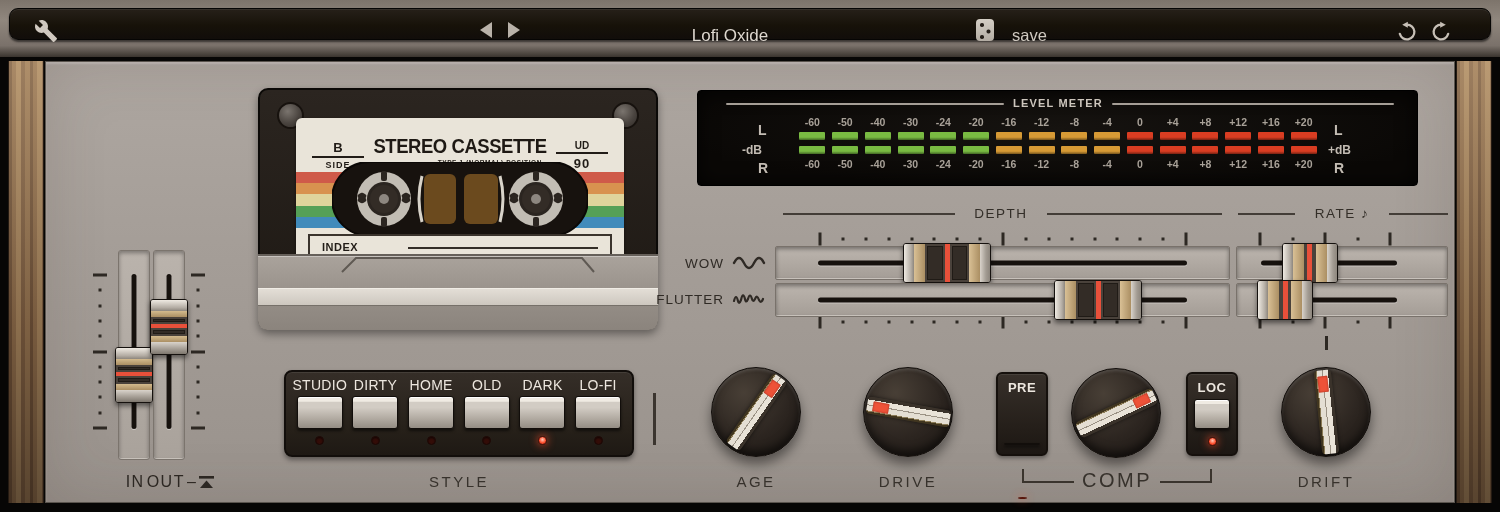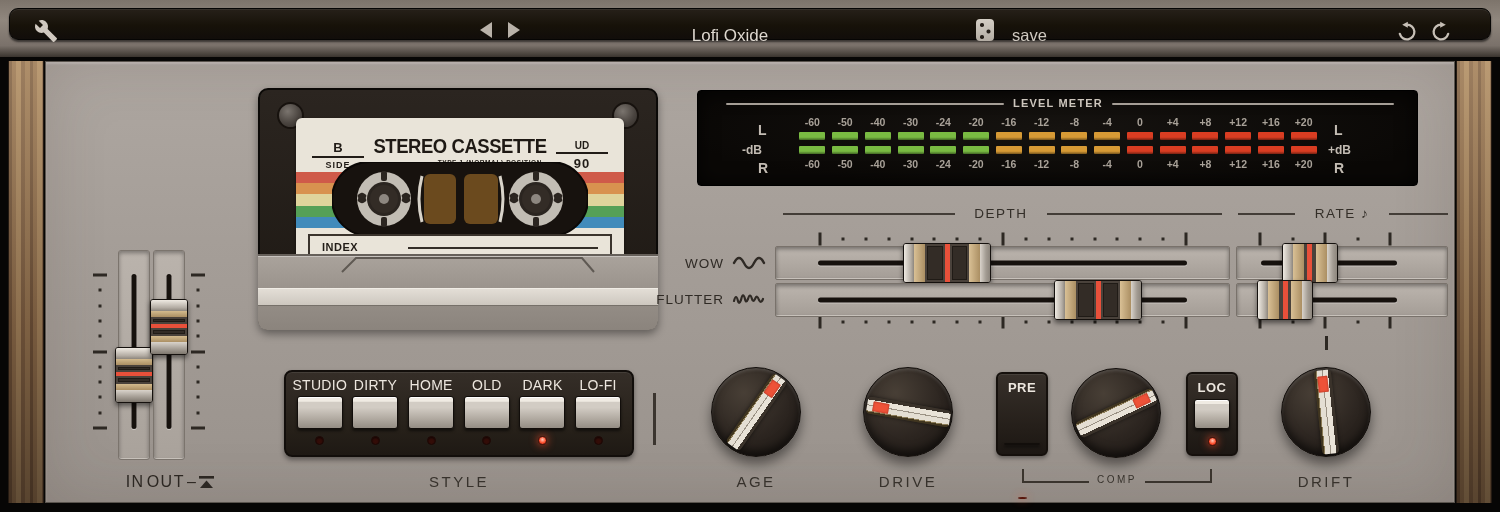--- a/index.html
+++ b/index.html
@@ -208,21 +208,21 @@
     display:flex; flex-direction:column; align-items:center; padding-top:6px; }
   .mini-toggle .mod-label { color:#ece6de; font-size:13px; font-weight:600; letter-spacing:.5px; }
   .mini-toggle .push-btn { width:36px; height:30px; margin-top:4px; }
   .mini-toggle .led { margin-top:8px; }
   #pre-module { left:996px; top:315px;gap:44px; } #loc-module { left:1186px; top:315px; }
   #drift-tick { position:absolute; left:1325px; top:279px; width:3px; height:14px; background:#2d2823; }
   #comp-bracket { position:absolute; left:1022px; top:412px; width:190px; height:14px;
     display:flex; align-items:flex-end; }
   .riser { width:2px; height:14px; background:#3a342d; }
   .bline { flex:1; height:2px; background:#3a342d; margin-bottom:0; }
-  #comp-bracket .blabel { font-size:10px; letter-spacing:2.5px; color:#37322c; padding:0 8px;
+  #comp-bracket .blabel { font-size:20px; letter-spacing:2.5px; color:#37322c; padding:0 8px;
     line-height:14px; transform:translateY(4px); }
   #label-age   { left:696px; } #label-drive { left:848px; } #label-drift { left:1266px; }
   #label-style { left:399px; } 
 </style>
 </head>
 <body>
 
 <div id="topbar">
   <div id="chrome">
     <div id="wrench-btn">

